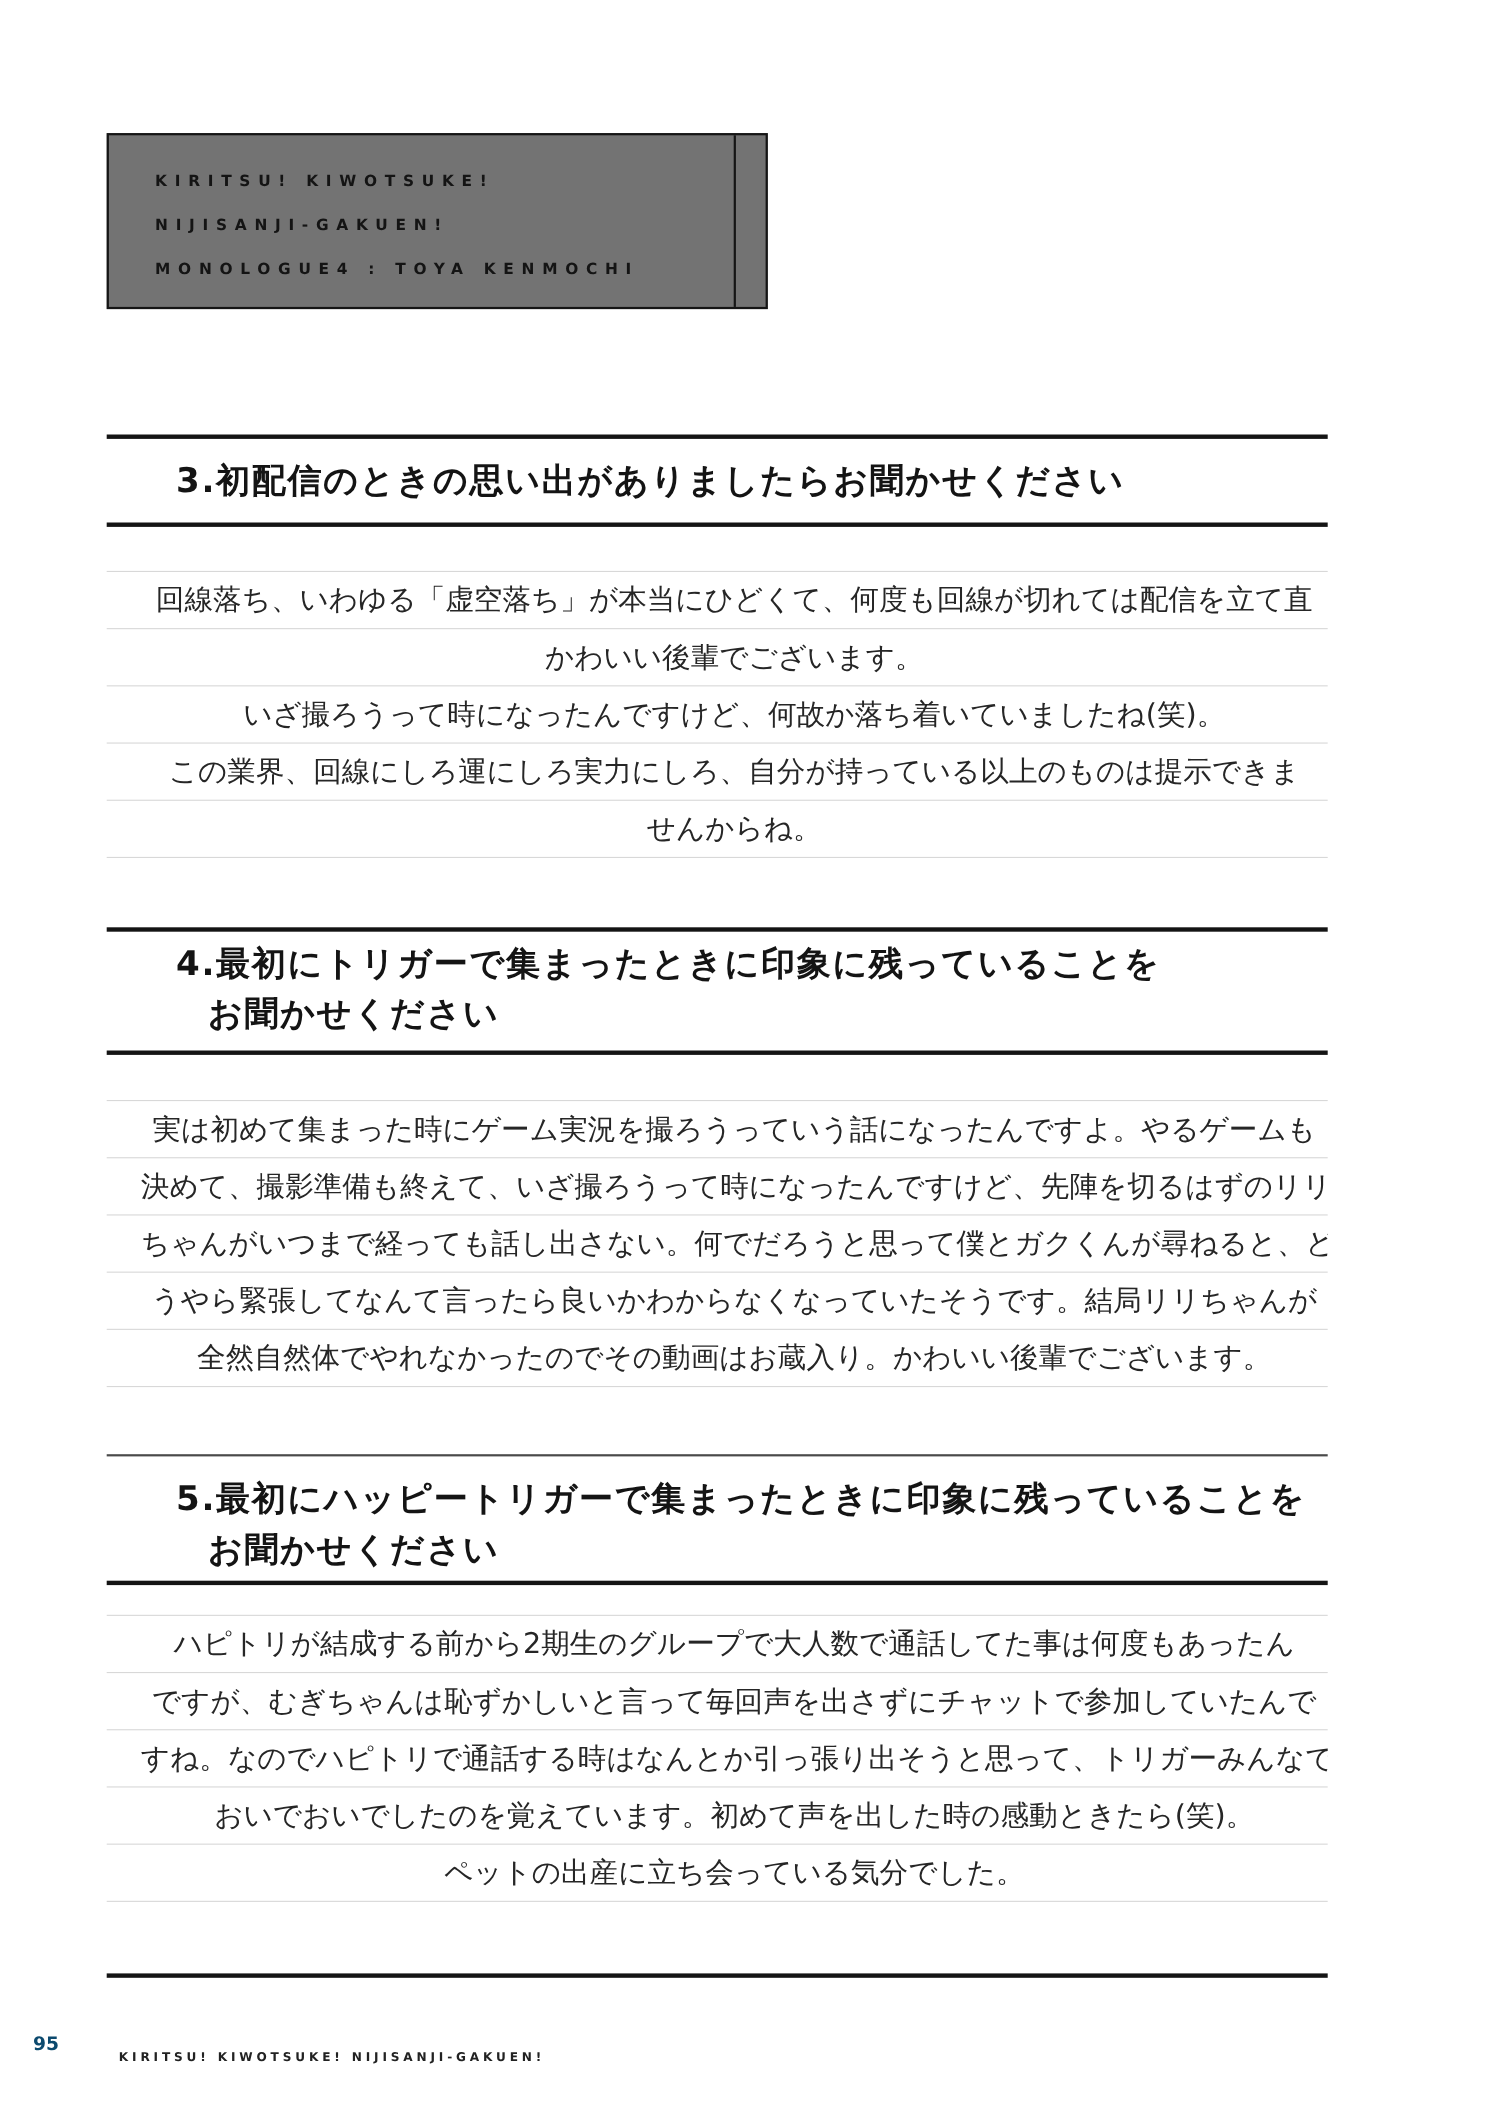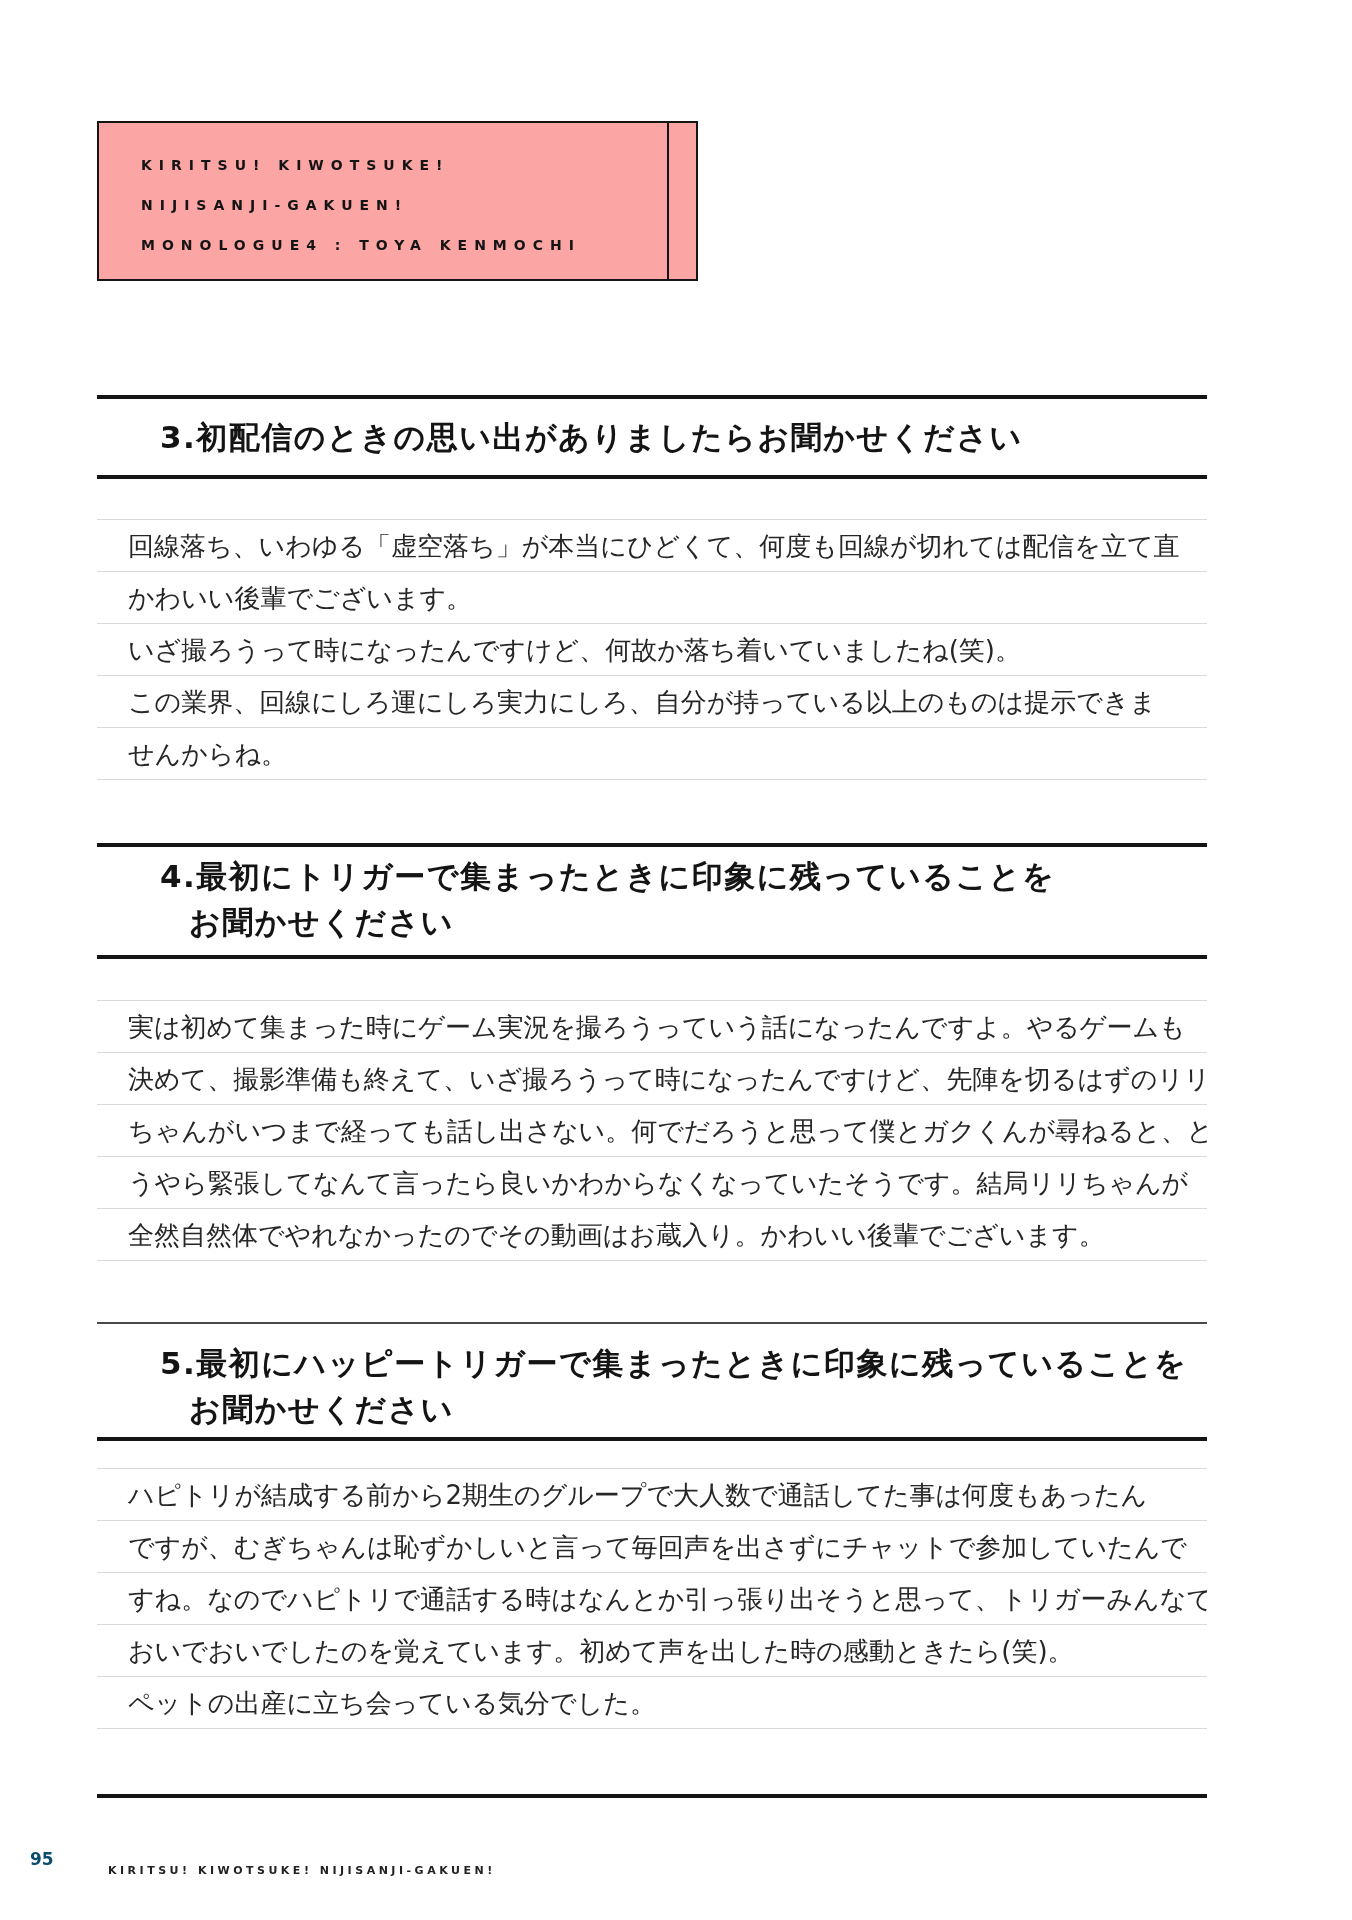--- a/index.html
+++ b/index.html
@@ -6,21 +6,21 @@
   .page {
     position:relative; width:1352px; height:1920px; margin:0 auto;
     background:#ffffff; overflow:hidden;
     font-family:"DejaVu Sans","Liberation Sans",sans-serif;
     color:#1a1a1a;
   }
 
   
   .header-box {
     position:absolute; left:97px; top:121px; width:601px; height:160px;
-    border:2px solid #151515; box-sizing:border-box; background:#fca5a5;
+    border:2px solid #151515; box-sizing:border-box; background:#737373;
   }
   .header-box .vdivider {
     position:absolute; top:0; bottom:0; right:27px; width:2px; background:#151515;
   }
   .header-box .title-lines {
     position:absolute; left:42px; top:22px;
     font-size:14px; font-weight:bold; letter-spacing:7px;
     line-height:40px; color:#141414; white-space:nowrap;
   }
 
@@ -34,21 +34,21 @@
     font-size:31px; font-weight:bold; letter-spacing:1.5px;
     color:#141414; white-space:nowrap;
   }
   .question .qline { line-height:46px;margin-left:43px; }
   .question .qline.wrap { padding-left:29px; }
   .question.single .qline { line-height:76px; }
 
   
   .answer {
     position:absolute; left:97px; width:1110px;
-    border-bottom:1px solid #d8d8d8; box-sizing:border-box;
+    border-bottom:1px solid #d8d8d8; box-sizing:border-box;text-align:center;
   }
   .answer .row {
     height:52px; line-height:52px; box-sizing:border-box;
     border-top:1px solid #d8d8d8;
     padding-left:31px;
     font-size:26px; letter-spacing:0px; color:#262626;
     white-space:nowrap; overflow:hidden;
   }
 
   

